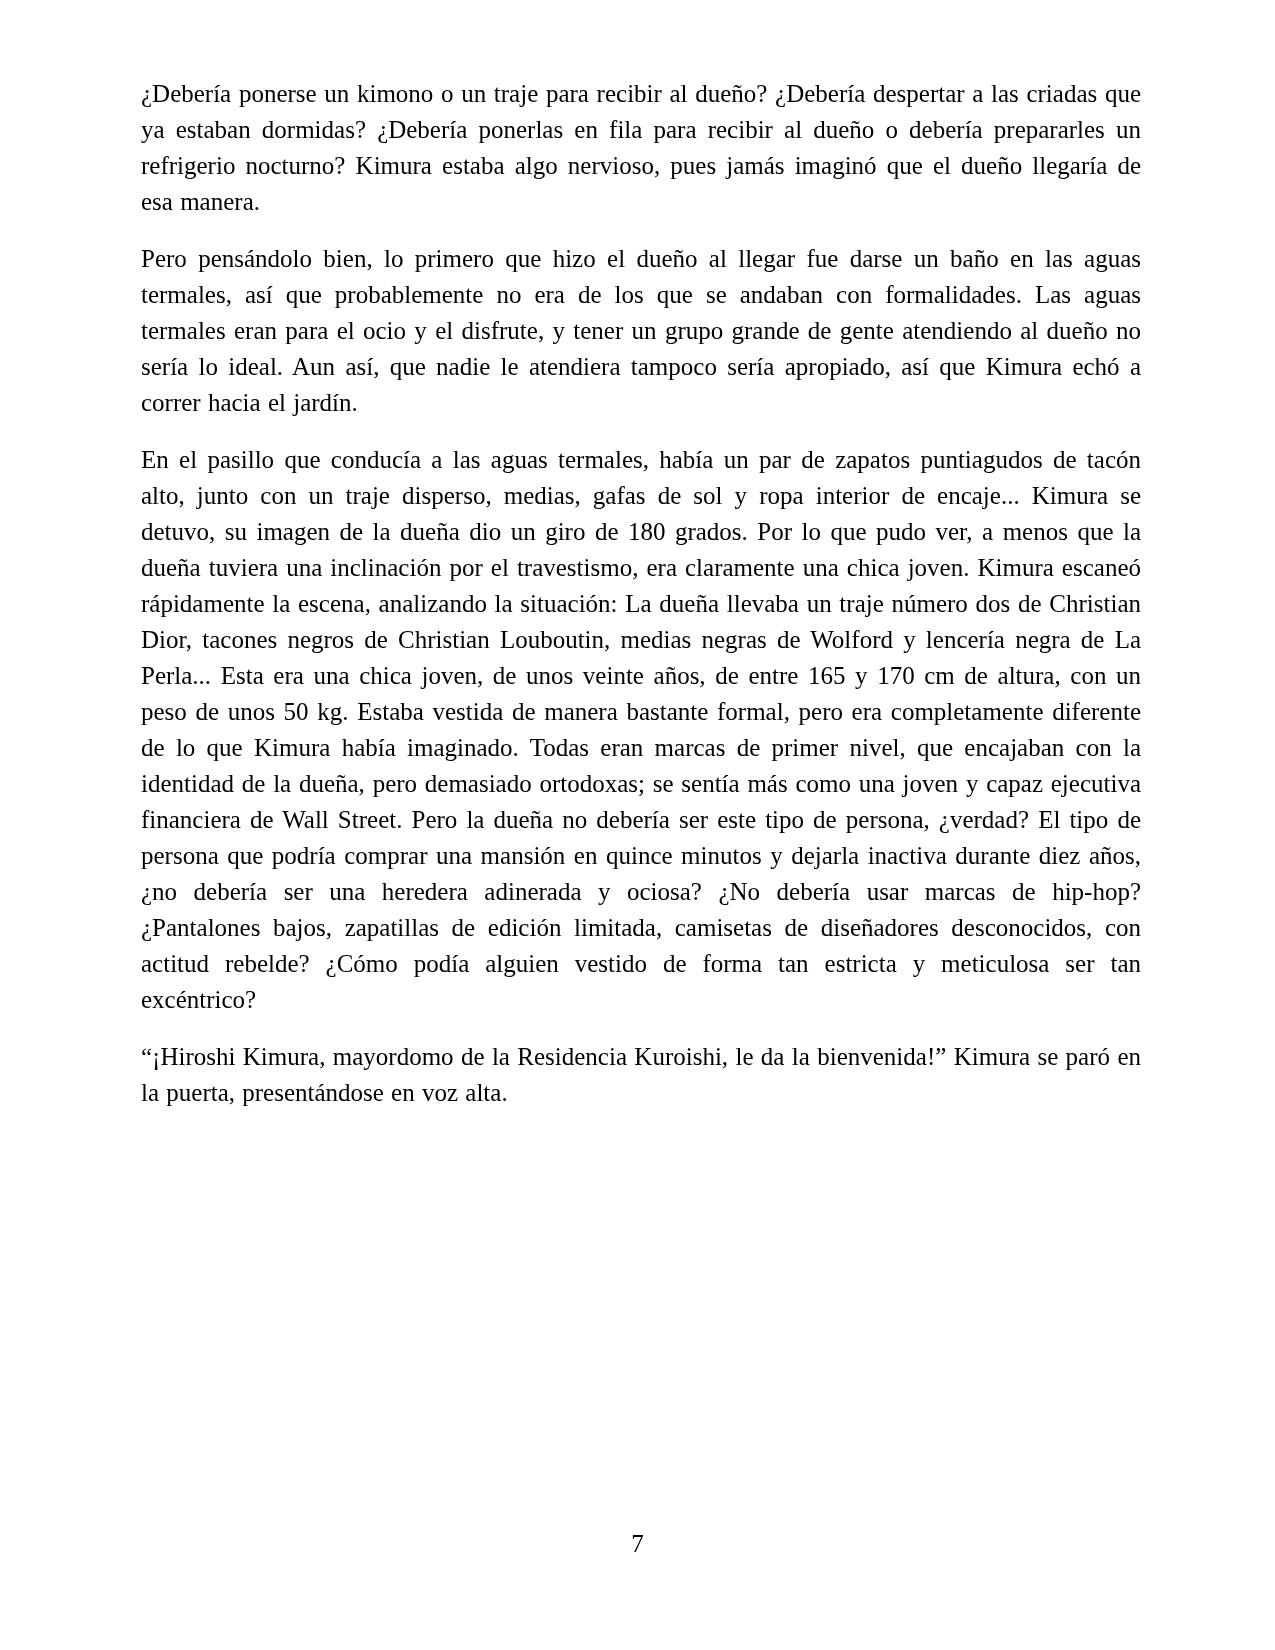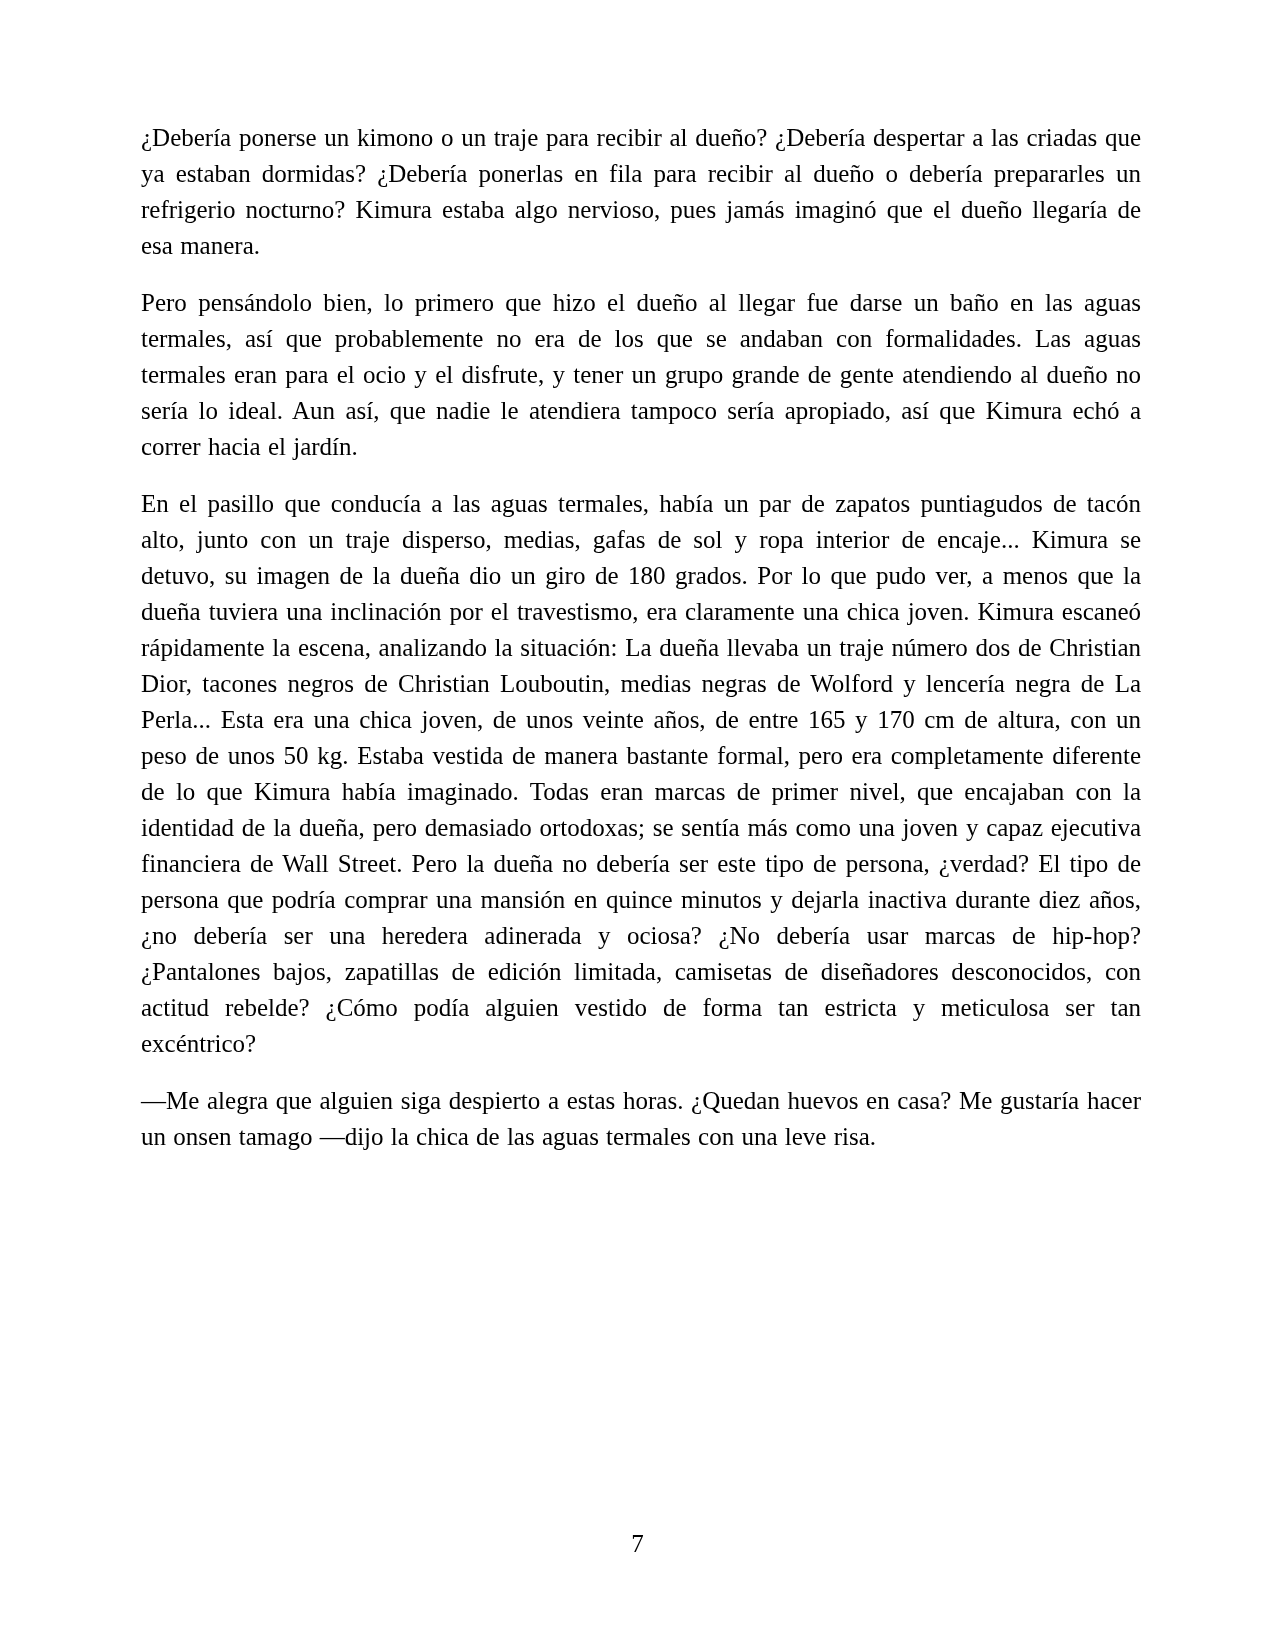--- a/index.html
+++ b/index.html
@@ -6,21 +6,21 @@
     margin: 0;
     padding: 0;
     background: #ffffff;
   }
   .page {
     position: relative;
     width: 1275px;
     height: 1650px;
     background: #ffffff;
     box-sizing: border-box;
-    padding: 120px 134px 0 141px;
+    padding: 76px 134px 0 141px;
     overflow: hidden;
   }
   .text-block p {
     font-family: "Liberation Serif", "DejaVu Serif", serif;
     font-size: 25px;
     line-height: 36px;
     color: #000000;
     text-align: justify;
     text-justify: inter-word;
     margin: 0 0 21px 0;
@@ -39,16 +39,16 @@
   }
 </style>
 </head>
 <body>
 
 <div class="page">
   <div class="text-block">
     <p>¿Debería ponerse un kimono o un traje para recibir al dueño? ¿Debería despertar a las criadas que ya estaban dormidas? ¿Debería ponerlas en fila para recibir al dueño o debería prepararles un refrigerio nocturno? Kimura estaba algo nervioso, pues jamás imaginó que el dueño llegaría de esa manera.</p>
     <p>Pero pensándolo bien, lo primero que hizo el dueño al llegar fue darse un baño en las aguas termales, así que probablemente no era de los que se andaban con formalidades. Las aguas termales eran para el ocio y el disfrute, y tener un grupo grande de gente atendiendo al dueño no sería lo ideal. Aun así, que nadie le atendiera tampoco sería apropiado, así que Kimura echó a correr hacia el jardín.</p>
     <p>En el pasillo que conducía a las aguas termales, había un par de zapatos puntiagudos de tacón alto, junto con un traje disperso, medias, gafas de sol y ropa interior de encaje... Kimura se detuvo, su imagen de la dueña dio un giro de 180 grados. Por lo que pudo ver, a menos que la dueña tuviera una inclinación por el travestismo, era claramente una chica joven. Kimura escaneó rápidamente la escena, analizando la situación: La dueña llevaba un traje número dos de Christian Dior, tacones negros de Christian Louboutin, medias negras de Wolford y lencería negra de La Perla... Esta era una chica joven, de unos veinte años, de entre 165 y 170 cm de altura, con un peso de unos 50 kg. Estaba vestida de manera bastante formal, pero era completamente diferente de lo que Kimura había imaginado. Todas eran marcas de primer nivel, que encajaban con la identidad de la dueña, pero demasiado ortodoxas; se sentía más como una joven y capaz ejecutiva financiera de Wall Street. Pero la dueña no debería ser este tipo de persona, ¿verdad? El tipo de persona que podría comprar una mansión en quince minutos y dejarla inactiva durante diez años, ¿no debería ser una heredera adinerada y ociosa? ¿No debería usar marcas de hip-hop? ¿Pantalones bajos, zapatillas de edición limitada, camisetas de diseñadores desconocidos, con actitud rebelde? ¿Cómo podía alguien vestido de forma tan estricta y meticulosa ser tan excéntrico?</p>
-    <p>—Me alegra que alguien siga despierto a estas horas. ¿Quedan huevos en casa? Me gustaría hacer un onsen tamago —dijo la chica de las aguas termales con una leve risa.</p>
+    <p>“¡Hiroshi Kimura, mayordomo de la Residencia Kuroishi, le da la bienvenida!” Kimura se paró en la puerta, presentándose en voz alta.</p>
   </div>
   <div class="footer">7</div>
 </div>
 
 </body></html>

